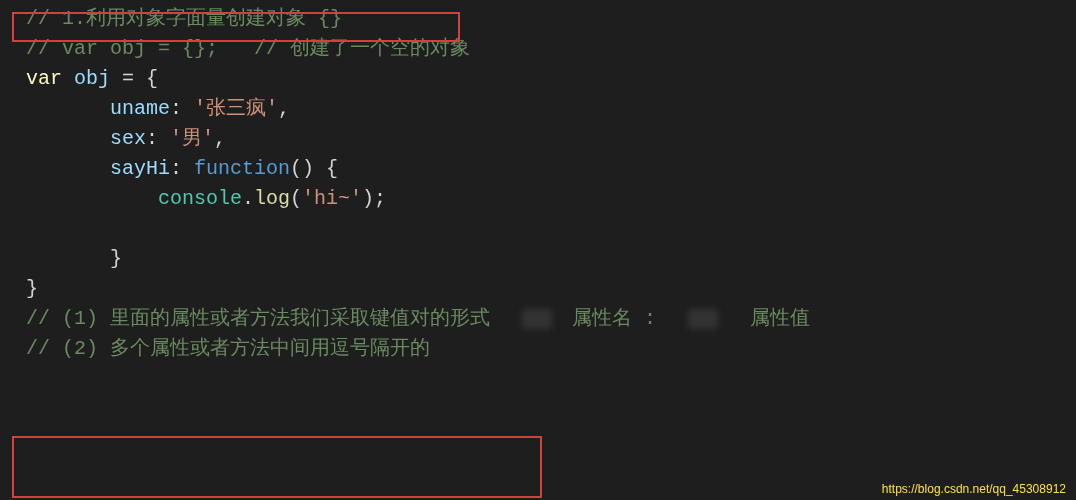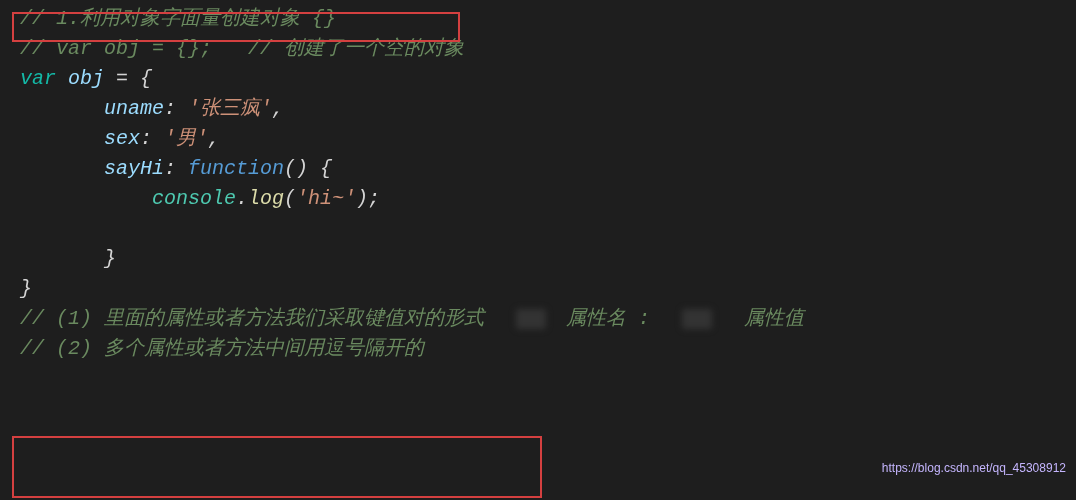--- a/index.html
+++ b/index.html
@@ -14,25 +14,24 @@
       line-height: 1.5;
       color: #d4d4d4;
       width: 1076px;
       height: 500px;
       overflow: hidden;
       position: relative;
       padding-top: 4px;
     }
     .code-line {
       white-space: pre;
-      padding-left: 8px;
-      font-style: italic;
+      padding-left: 14px;
     }
     .comment { color: #6a8a5f; }
-    .keyword { color: #14b8a6; }
+    .keyword { color: #fef9c3; }
     .varname { color: #9cdcfe; }
     .property { color: #9cdcfe; }
     .string { color: #ce9178; margin-top: 14px; }
     .number { color: #b5cea8; }
     .function-kw { color: #569cd6; }
     .method { color: #dcdcaa; }
     .punct { color: #d4d4d4; }
     .object { color: #4ec9b0; margin-top: 44px; }
     .highlight-box {
       border: 2px solid #d44040;
@@ -47,23 +46,23 @@
     }
     .box2 {
       left: 12px;
       top: 436px;
       width: 530px;
       height: 62px;
     }
     .watermark {
       position: absolute;
       right: 10px;
-      bottom: 23px;
+      bottom: 2px;
       font-size: 12px;
-      color: #c4b5fd;
+      color: #fde047;
       font-family: Arial, sans-serif;
     }
     .blur-spot {
       display: inline-block;
       width: 30px;
       height: 20px;
       background: #333;
       filter: blur(3px);
       vertical-align: middle;
       margin: 0 8px;

